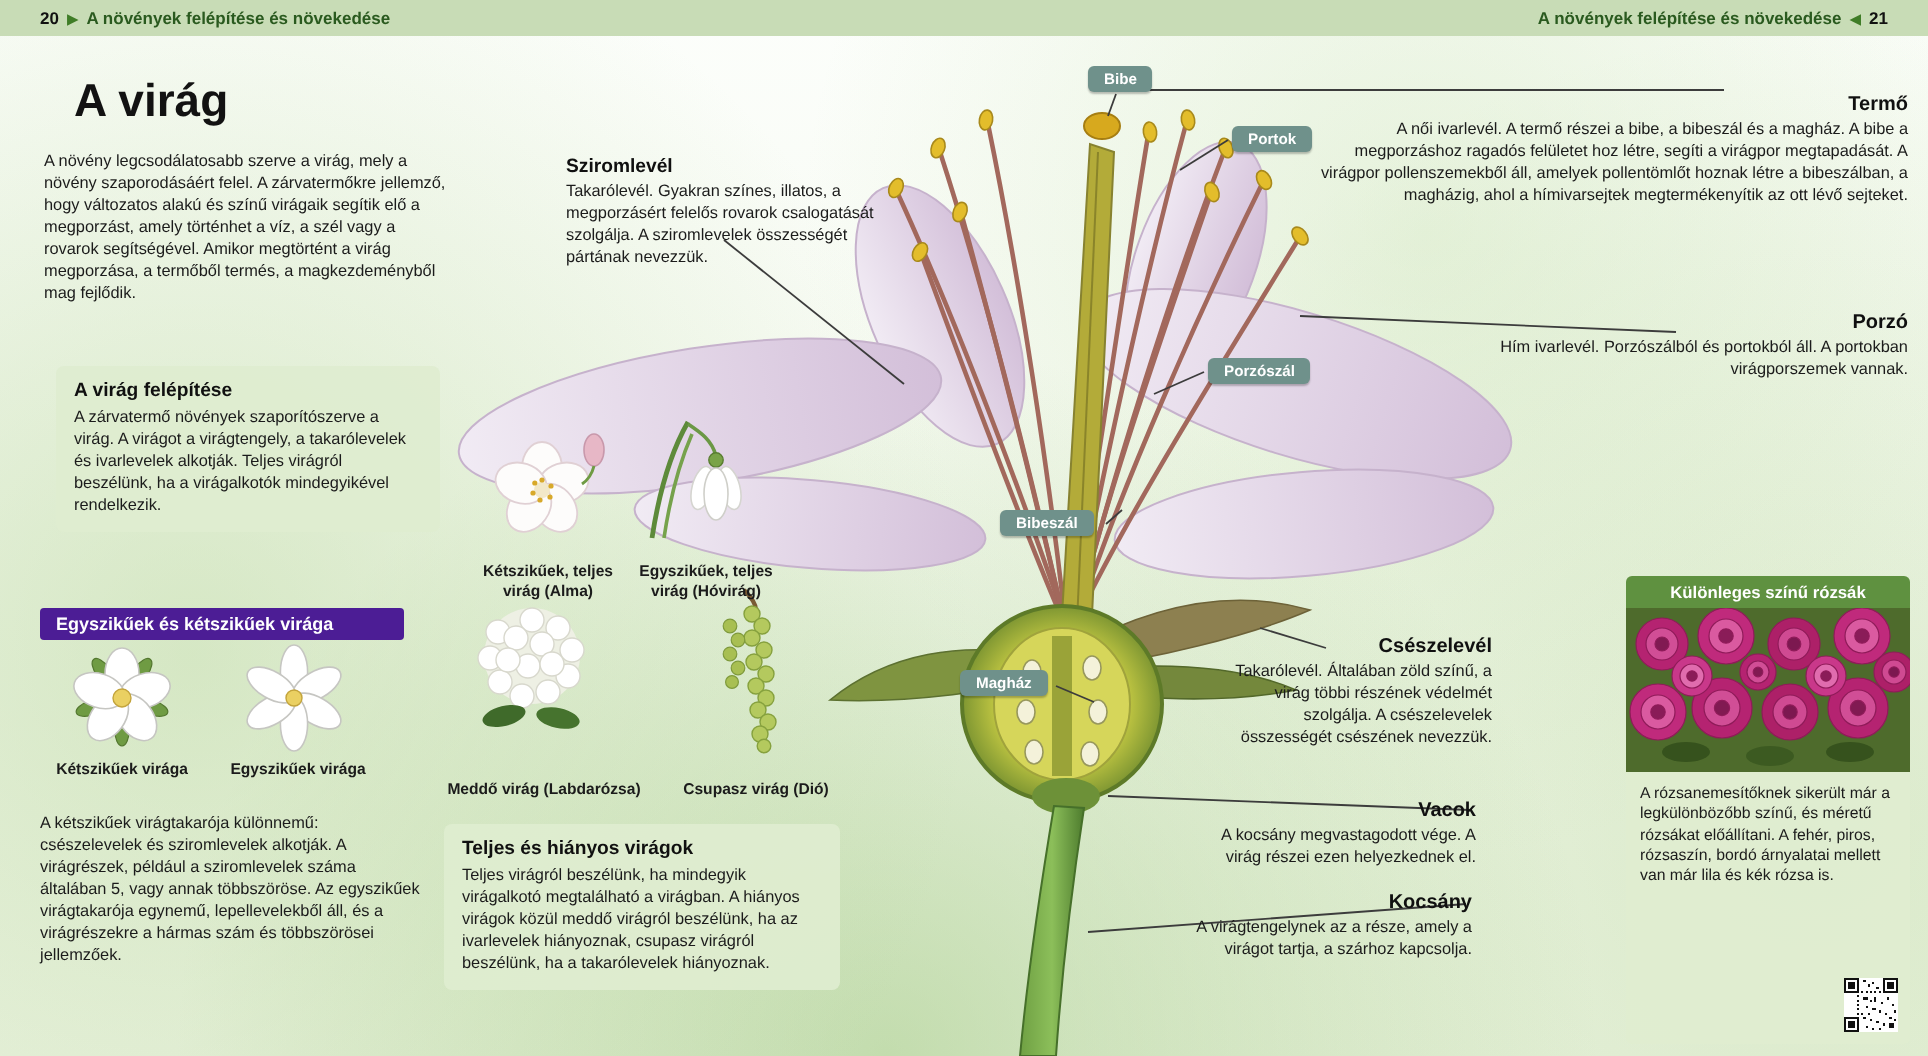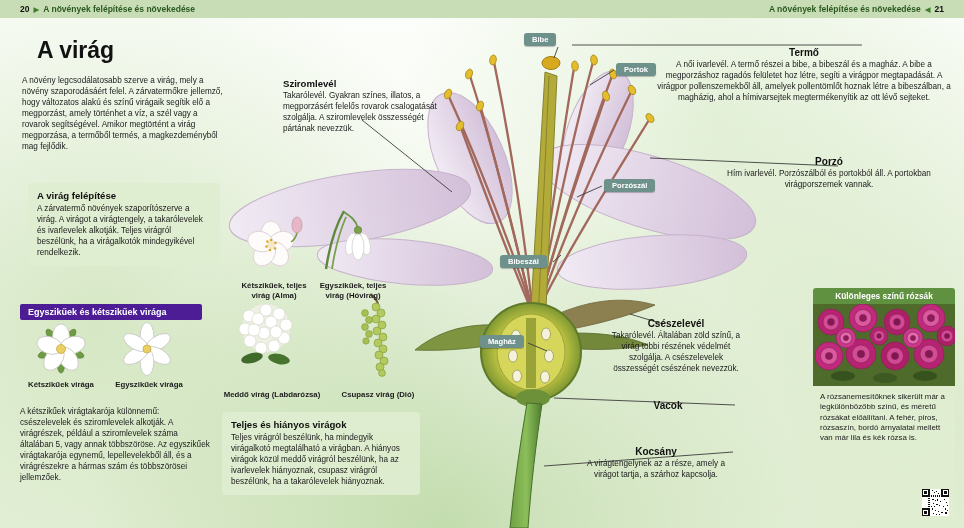--- a/index.html
+++ b/index.html
@@ -23,21 +23,21 @@
   .chap{font-weight:bold;color:#2a5a1f}
   h1.title{position:absolute;left:22px;top:22px;margin:15px;font-size:23px;color:#121212;z-index:3}
   .body-t{font-size:8.2px;line-height:1.34;color:#1b1b1b}
   .panel{background:rgba(223,237,208,.93);border-radius:4px;padding:7px 9px;box-sizing:border-box;z-index:2}
   .pt{font-size:9.6px;font-weight:bold;margin:0 0 3px;color:#101010}
   .blk-t{font-size:9.6px;font-weight:bold;margin:0 0 2px;color:#101010}
   .greenbar{background:#4c1d95;color:#fff;font-weight:bold;font-size:9px;
             padding:3px 8px;border-radius:2px;box-sizing:border-box;z-index:2}
   .tag{background:#6f918b;color:#fff;font-weight:bold;font-size:7.6px;
        padding:2px 8px;border-radius:3px;box-shadow:0 1px 1px rgba(0,0,0,.25);z-index:4}
-  .rb{text-align:center;z-index:3}
+  .rb{text-align:right;z-index:3}
   .rb .rt{font-size:10px;font-weight:bold;margin:0 0 2px;color:#101010}
   .cap{font-size:7.8px;font-weight:bold;text-align:center;line-height:1.25;z-index:3}
   .rosebox{background:rgba(223,237,208,.95);border-radius:3px;overflow:hidden;z-index:3}
   .rosehdr{background:#5f9140;color:#fff;font-weight:bold;font-size:8.4px;text-align:center;padding:3px 4px}
   .rosetext{font-size:7.9px;line-height:1.3;padding:6px 7px 34px 7px}
   .qr{position:absolute;right:6px;bottom:6px}
   svg{display:block}
 </style>
 </head>
 <body>
@@ -304,21 +304,21 @@
     <path d="M602 186 L577 197"></path>
     <path d="M553 262 L561 255"></path>
     <path d="M528 343 L547 351"></path>
     <path d="M362 120 L452 192"></path>
     <path d="M630 314 L663 324"></path>
     <path d="M554 398 L735 405"></path>
     <path d="M544 466 L733 452"></path>
   </g>
 </svg>
 
-<div class="abs tag" style="left:524px;top:33px">Bibe</div>
+<div class="abs tag" style="left:544px;top:33px">Bibe</div>
 <div class="abs tag" style="left:616px;top:63px">Portok</div>
 <div class="abs tag" style="left:604px;top:179px">Porzószál</div>
 <div class="abs tag" style="left:500px;top:255px">Bibeszál</div>
 <div class="abs tag" style="left:480px;top:335px">Magház</div>
 
 <div class="abs rb" style="right:10px;top:47px;width:300px">
   <div class="rt">Termő</div>
   <div class="body-t">A női ivarlevél. A termő részei a bibe, a bibeszál és a magház. A bibe a megporzáshoz ragadós felületet hoz létre, segíti a virágpor megtapadását. A virágpor pollenszemekből áll, amelyek pollentömlőt hoznak létre a bibeszálban, a magházig, ahol a hímivarsejtek megtermékenyítik az ott lévő sejteket.</div>
 </div>
 
@@ -327,20 +327,21 @@
   <div class="body-t">Hím ivarlevél. Porzószálból és portokból áll. A portokban virágporszemek vannak.</div>
 </div>
 
 <div class="abs rb" style="right:218px;top:318px;width:140px">
   <div class="rt">Csészelevél</div>
   <div class="body-t">Takarólevél. Általában zöld színű, a virág többi részének védelmét szolgálja. A csészelevelek összességét csészének nevezzük.</div>
 </div>
 
 <div class="abs rb" style="right:226px;top:400px;width:140px">
   <div class="rt">Vacok</div>
+  <div class="body-t">A kocsány megvastagodott vége. A virág részei ezen helyezkednek el.</div>
 </div>
 
 <div class="abs rb" style="right:228px;top:446px;width:160px">
   <div class="rt">Kocsány</div>
   <div class="body-t">A virágtengelynek az a része, amely a virágot tartja, a szárhoz kapcsolja.</div>
 </div>
 
 <div class="abs rosebox" style="left:813px;top:288px;width:142px;height:234px">
   <div class="rosehdr">Különleges színű rózsák</div>
   <svg width="142" height="82" viewBox="0 0 142 82">

